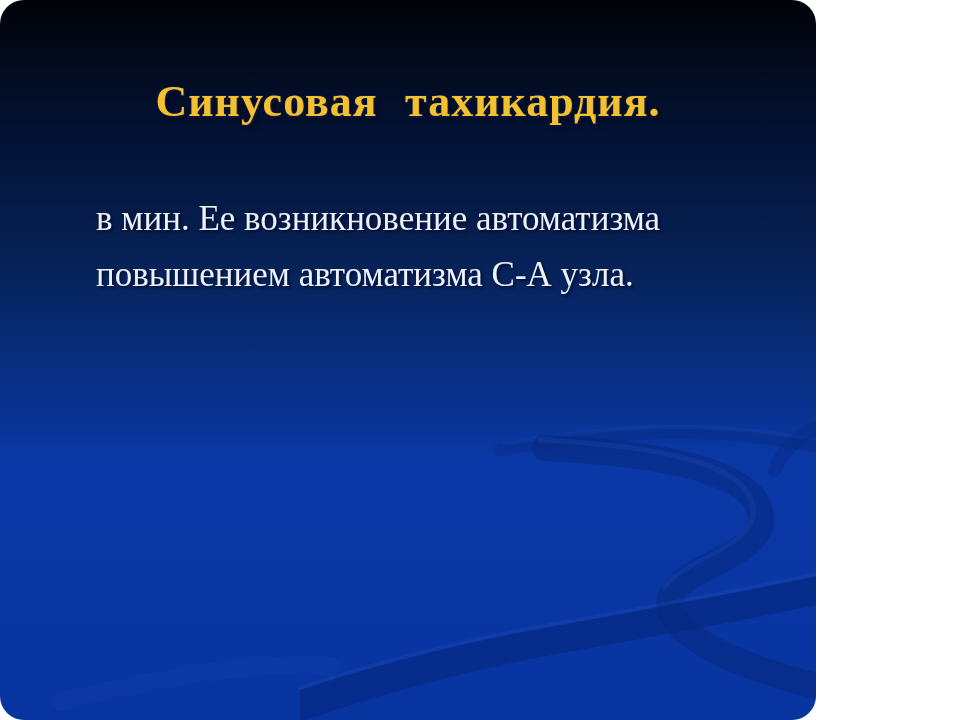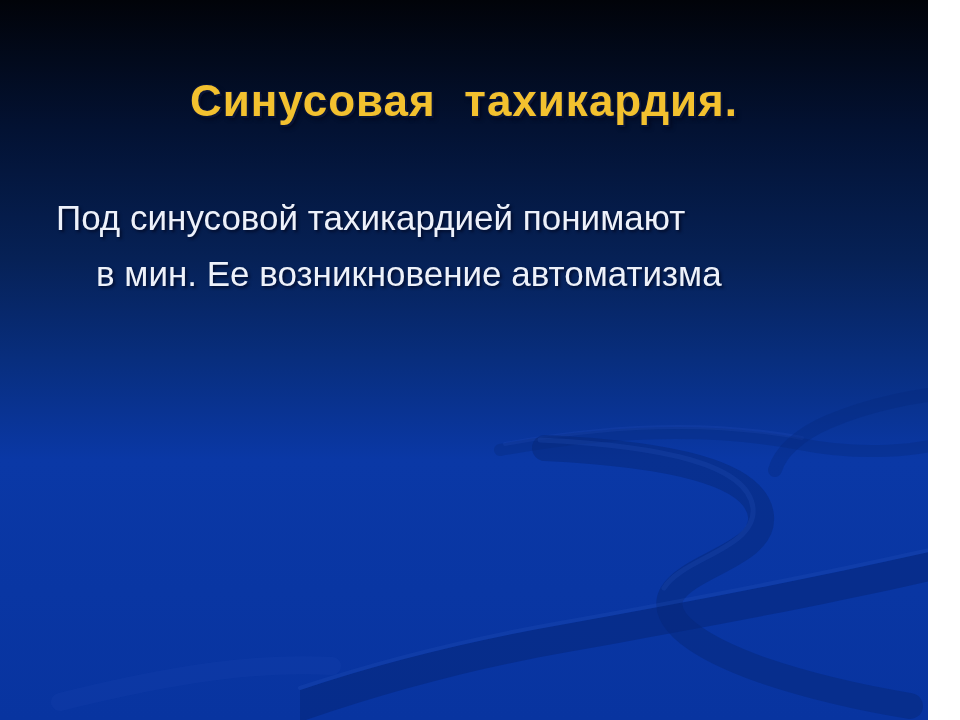--- a/index.html
+++ b/index.html
@@ -1,31 +1,32 @@
 <!DOCTYPE html>
 <html><head>
 <meta charset="utf-8">
 <style>
   html, body {
     margin: 0;
     padding: 0;
   }
   .slide {
     position: relative;
-    width: 928px;
+    width: 816px;
     height: 720px;
     overflow: hidden;
     background: linear-gradient(180deg,
       #010309 0%,
       #031233 18%,
       #062156 36%,
       #082e7e 50%,
       #0a38a6 64%,
       #0834a0 100%);
-    font-family: Liberation Sans, sans-serif;
+    font-family: Liberation Serif, serif;
+    border-radius: 24px;
   }
   .swirl {
     position: absolute;
     left: 0;
     top: 0;
     width: 960px;
     height: 720px;
     pointer-events: none;
   }
   .title {
@@ -79,17 +80,17 @@
 
     <path d="M 960 545 C 830 575 700 600 560 625 C 470 641 390 660 300 690 L 300 722 C 392 690 478 668 568 652 C 712 626 842 602 960 574 Z" fill="#05277A" fill-opacity="0.55"></path>
     <path d="M 960 543 C 830 573 700 598 560 623 C 470 639 390 658 300 688" fill="none" stroke="#2A55C0" stroke-opacity="0.22" stroke-width="4" stroke-linecap="round"></path>
 
     <path d="M 60 702 C 180 672 262 662 332 666" fill="none" stroke="#2A55C0" stroke-opacity="0.12" stroke-width="18" stroke-linecap="round"></path>
   </svg>
 
   <h1 class="title">Синусовая тахикардия.</h1>
 
   <div class="body-text">
-    <div class="body-line">Под синусовой тахикардией понимают</div>
     <div class="body-line indented">в мин. Ее возникновение автоматизма</div>
+    <div class="body-line indented">повышением автоматизма С-А узла.</div>
   </div>
 
 </div>
 
 </body></html>

